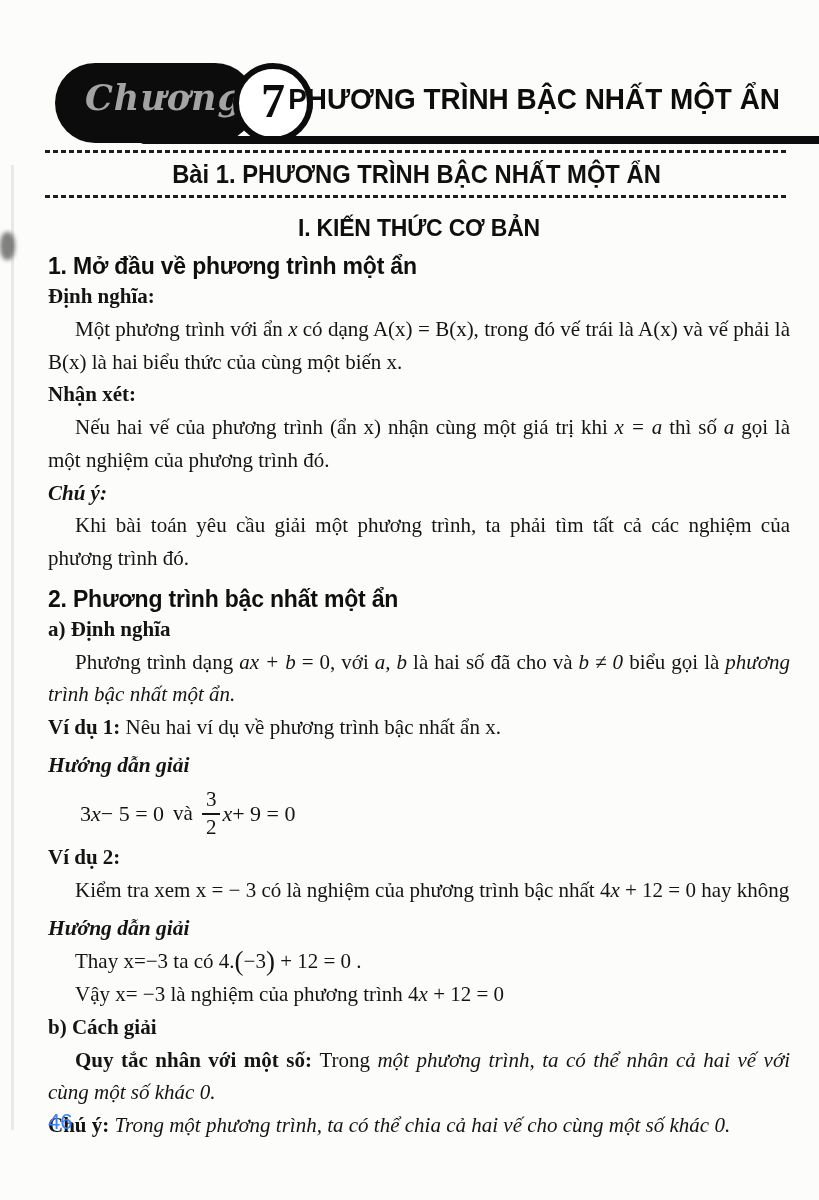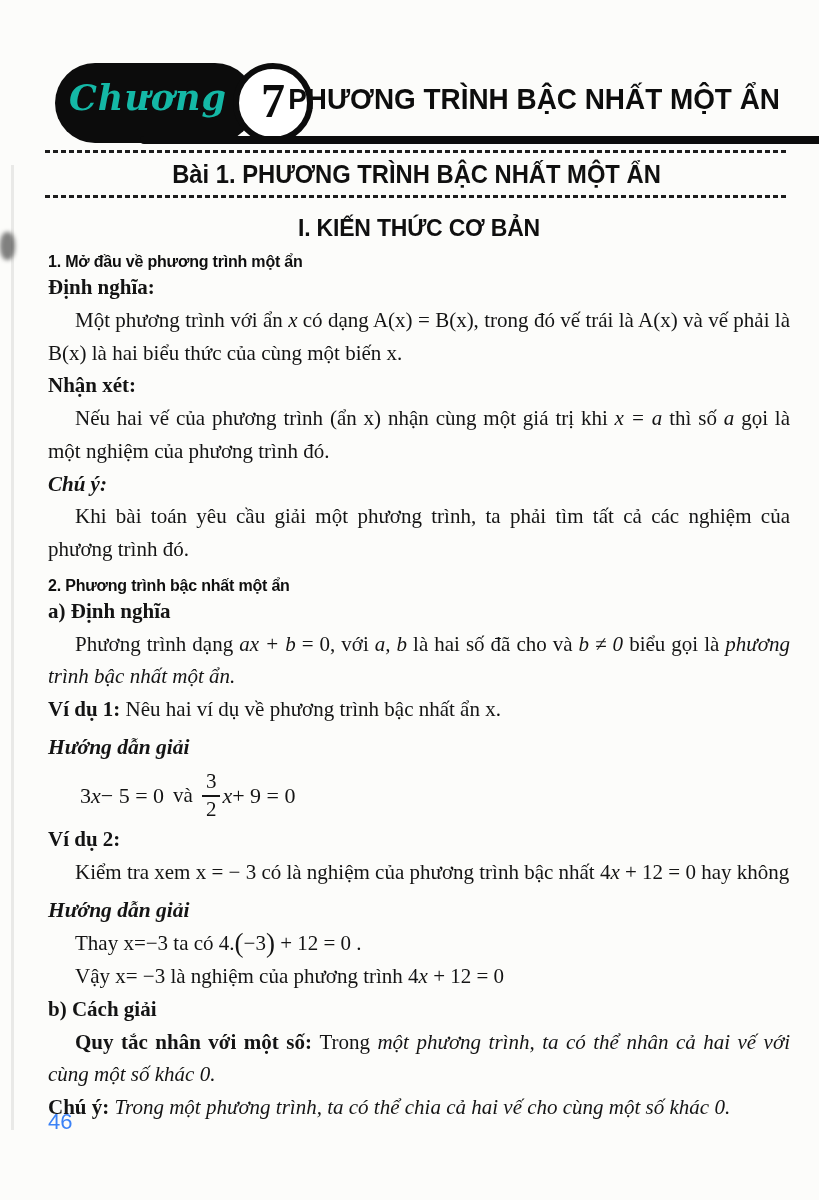--- a/index.html
+++ b/index.html
@@ -14,21 +14,21 @@
   .edge-smudge { position:absolute; left:0; top:232px; width:15px; height:28px;
     background:rgba(25,25,25,0.55); filter:blur(2px); border-radius:45%; }
 
   
   .chapter-header { position:absolute; top:0; left:0; width:100%; height:150px; }
   .badge {
     position:absolute; left:55px; top:63px; width:200px; height:80px;
     background:#0c0c0c; border-radius:41px;
   }
   .badge-label {
-    position:absolute; left:14px; top:14px; color:#14b8a6;
+    position:absolute; left:30px; top:14px; color:#a3a3a3;
     font-family:"DejaVu Serif", serif; font-style:italic; font-weight:700;
     font-size:35px; letter-spacing:1px;
   }
   .badge-circle {
     position:absolute; left:178px; top:0px; width:68px; height:68px;
     background:#ffffff; border:6px solid #0c0c0c; border-radius:50%;
     display:flex; align-items:center; justify-content:center;
   }
   .badge-num { font-family:"Liberation Serif", serif; font-weight:700;
     font-size:48px; color:#0c0c0c; line-height:1; padding-bottom:4px; }
@@ -56,21 +56,21 @@
   
   .content { margin:0 29px 0 48px; font-size:21px; }
   .content p { margin:0; text-align:justify; line-height:1.56; }
   .indent { text-indent:27px; }
   .b  { font-weight:700; }
   .bi { font-weight:700; font-style:italic; }
   .it { font-style:italic; }
   .h-sans { font-family:"Liberation Sans", sans-serif; font-weight:700;
     color:#0f0f0f; letter-spacing:-0.2px; }
   .h-main { margin-top:17px; font-size:23px;text-align:center; }
-  .h-sub  { margin-top:11px; font-size:16px; }
+  .h-sub  { margin-top:11px; font-size:23px; }
   .mt-xs { margin-top:3px; } .mt-s { margin-top:6px; }
   .mt-m { margin-top:9px; }
   .hdg { text-align:center; font-weight:700; font-style:italic;
     font-size:21.5px; margin-top:5px !important; }
   .math-line { display:flex; align-items:center; padding-left:32px;
     margin:6px 0 2px; font-size:22px; }
   .conn { margin:0 9px; font-size:21px; }
   .frac { display:inline-flex; flex-direction:column; align-items:center;
     line-height:1.12; font-size:21px; margin-right:2px; }
   .frac .num { padding:0 4px 1px; border-bottom:2px solid #161616; }

